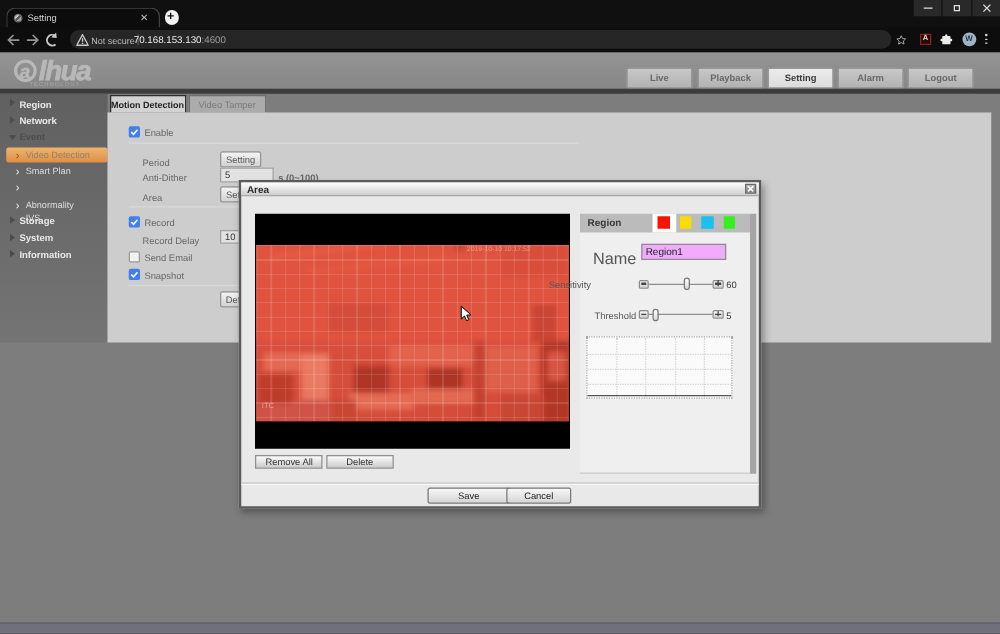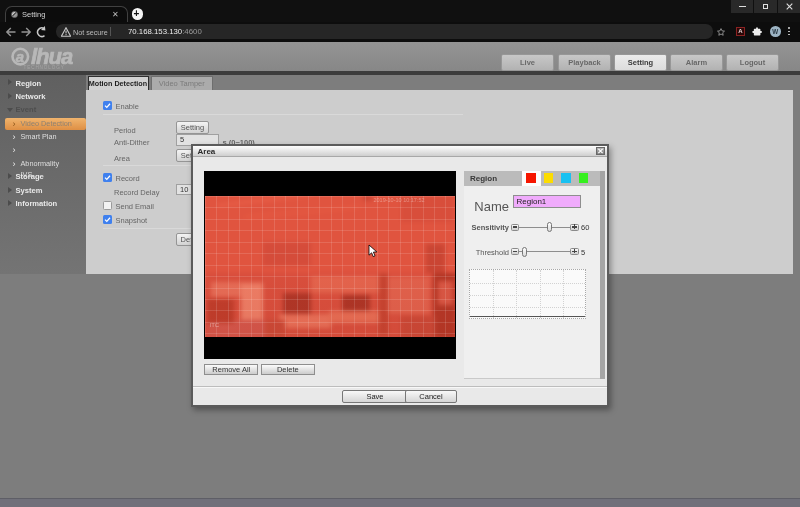--- a/index.html
+++ b/index.html
@@ -44,21 +44,21 @@
   </svg>
 
   <div class="abs" style="left:56px;top:24.3px;width:657px;height:14.4px;background:#262626;border-radius:7.2px;"></div>
   <svg class="abs" style="left:61px;top:26.5px;" width="10" height="10" viewBox="0 0 10 10">
     <path d="M5 0.8 L9.6 9.2 H0.4 Z" fill="none" stroke="#c9c9c9" stroke-width="1.1"></path>
     <rect x="4.5" y="3.6" width="1.1" height="2.8" fill="#c9c9c9"></rect>
     <rect x="4.5" y="7.1" width="1.1" height="1.1" fill="#c9c9c9"></rect>
   </svg>
   <div class="abs" style="left:73px;top:27.8px;font-size:7.2px;color:#bdbdbd;">Not secure</div>
   <div class="abs" style="left:110px;top:26.5px;width:1px;height:9.5px;background:#555;"></div>
-  <div class="abs" style="left:128px;top:27.2px;font-size:7.8px;color:#ececec;">70.168.153.130<span style="color:#9a9a9a;">:4600</span></div>
+  <div class="abs" style="left:107px;top:27.2px;font-size:7.8px;color:#ececec;">70.168.153.130<span style="color:#9a9a9a;">:4600</span></div>
 
   <svg class="abs" style="left:717px;top:27.5px;" width="8" height="8" viewBox="0 0 11 11">
     <path d="M5.5 0.8 L6.9 3.9 L10.3 4.3 L7.8 6.6 L8.5 10 L5.5 8.3 L2.5 10 L3.2 6.6 L0.7 4.3 L4.1 3.9 Z" fill="none" stroke="#a6a6a6" stroke-width="1.1"></path>
   </svg>
 
   <div class="abs" style="left:736px;top:27.2px;width:9px;height:8.6px;background:#2a0808;border:1px solid #8a2222;"></div>
   <div class="abs" style="left:738.3px;top:28.4px;font-size:6px;color:#e8dada;font-weight:bold;">A</div>
 
   <svg class="abs" style="left:751.5px;top:27px;" width="10" height="10" viewBox="0 0 22 22">
     <path fill="#ececec" d="M9 2 a2.2 2.2 0 0 1 4 0 v2 h4 a1.5 1.5 0 0 1 1.5 1.5 v3.5 h2 a2.2 2.2 0 0 1 0 4 h-2 v4 a1.5 1.5 0 0 1 -1.5 1.5 H5.5 A1.5 1.5 0 0 1 4 17 v-4 H2 a2.2 2.2 0 0 1 0 -4 h2 V5.5 A1.5 1.5 0 0 1 5.5 4 H9 Z"></path>
@@ -205,21 +205,21 @@
       <div class="abs" style="left:407px;top:25.9px;width:4.5px;height:208px;background:#a5a5a5;"></div>
       <div class="abs" style="left:271px;top:25.9px;width:136px;height:14.2px;background:#bbbbbb;"></div>
       <div class="abs" style="left:277px;top:28.8px;font-size:8px;font-weight:bold;color:#383838;">Region</div>
       <div class="abs" style="left:328.5px;top:25.9px;width:19px;height:14.2px;background:#fdfdfd;"></div>
       <div class="abs" style="left:333.3px;top:27.9px;width:9.7px;height:9.7px;background:#f61600;"></div>
       <div class="abs" style="left:350.8px;top:27.9px;width:9.7px;height:9.7px;background:#fcdc00;"></div>
       <div class="abs" style="left:368.3px;top:27.9px;width:9.7px;height:9.7px;background:#19c1f1;"></div>
       <div class="abs" style="left:385.8px;top:27.9px;width:9.7px;height:9.7px;background:#35f01e;"></div>
       <div class="abs" style="left:256px;top:53.5px;width:60px;height:8px;font-size:13px;color:#555;text-align:right;">Name</div>
       <div class="abs" style="left:319.5px;top:49.9px;width:68px;height:12.5px;background:#f0abfc;border:1px solid #8e8e8e;font-size:8px;color:#222;line-height:11px;padding-left:3px;">Region1</div>
-      <div class="abs" style="left:246px;top:77.6px;width:70px;height:8px;font-size:7.5px;color:#555;text-align:right;font-weight:bold;">Sensitivity</div>
+      <div class="abs" style="left:246px;top:77.6px;width:70px;height:8px;font-size:7.5px;color:#555;">Sensitivity</div>
       <div class="abs" style="left:318px;top:78px;width:8.4px;height:7.2px;background:linear-gradient(#f8f8f8,#cfcfcf);border:1px solid #8a8a8a;border-radius:1.5px;"></div>
       <div class="abs" style="left:320px;top:80.89999999999999px;width:4.4px;height:1.2px;background:#444;"></div>
       <div class="abs" style="left:326.4px;top:81px;width:51px;height:1.2px;background:#8e8e8e;"></div>
       <div class="abs" style="left:377.4px;top:78px;width:8.4px;height:7.2px;background:linear-gradient(#f8f8f8,#cfcfcf);border:1px solid #8a8a8a;border-radius:1.5px;"></div>
       <div class="abs" style="left:379.4px;top:80.89999999999999px;width:4.4px;height:1.2px;background:#444;"></div>
       <div class="abs" style="left:380.80000000000007px;top:78.69999999999999px;width:1.2px;height:4.4px;background:#444;"></div>
       <div class="abs" style="left:353.59999999999997px;top:76.89999999999999px;width:5.6px;height:9.4px;background:linear-gradient(#ffffff,#d8d8d8);border:1px solid #777;border-radius:2.8px;"></div>
       <div class="abs" style="left:388px;top:77.6px;font-size:7.5px;color:#333;">60</div>
       <div class="abs" style="left:246px;top:102.3px;width:70px;height:8px;font-size:7.5px;color:#555;text-align:right;">Threshold</div>
       <div class="abs" style="left:318px;top:102.7px;width:8.4px;height:7.2px;background:linear-gradient(#f8f8f8,#cfcfcf);border:1px solid #8a8a8a;border-radius:1.5px;"></div>

